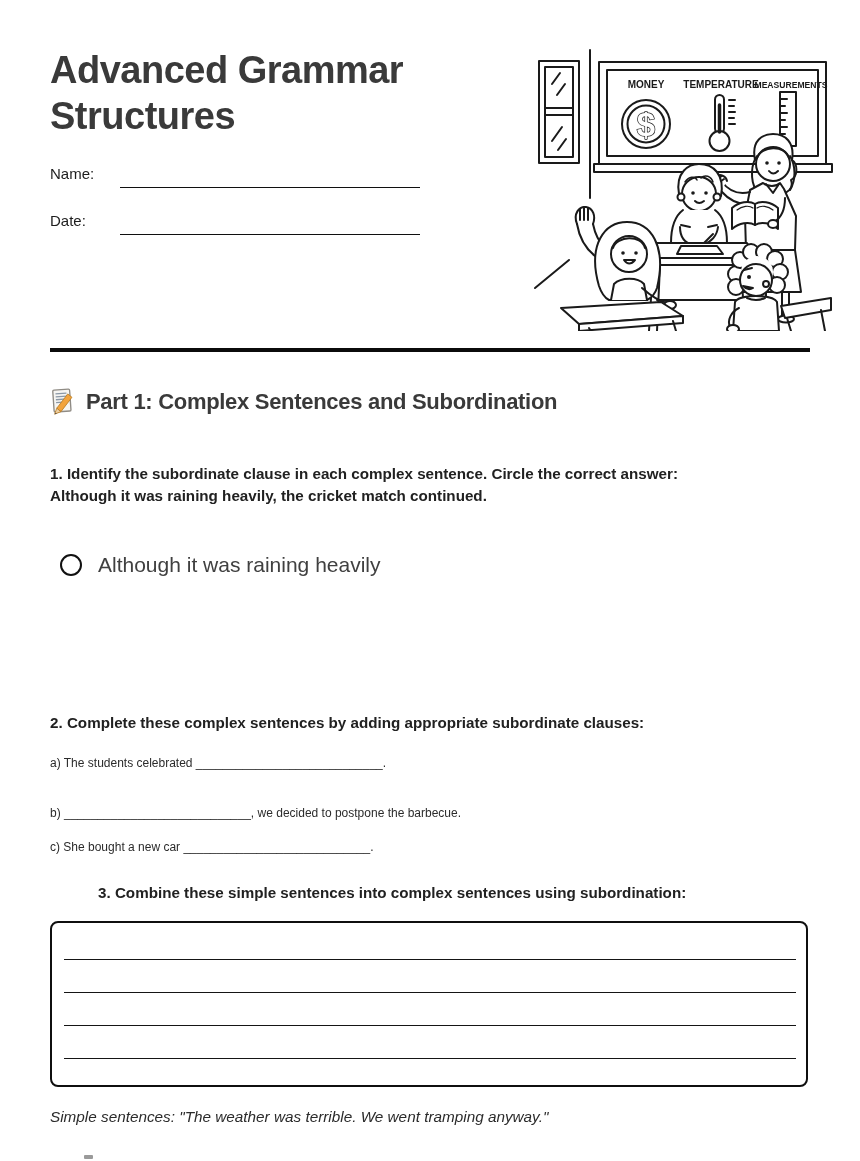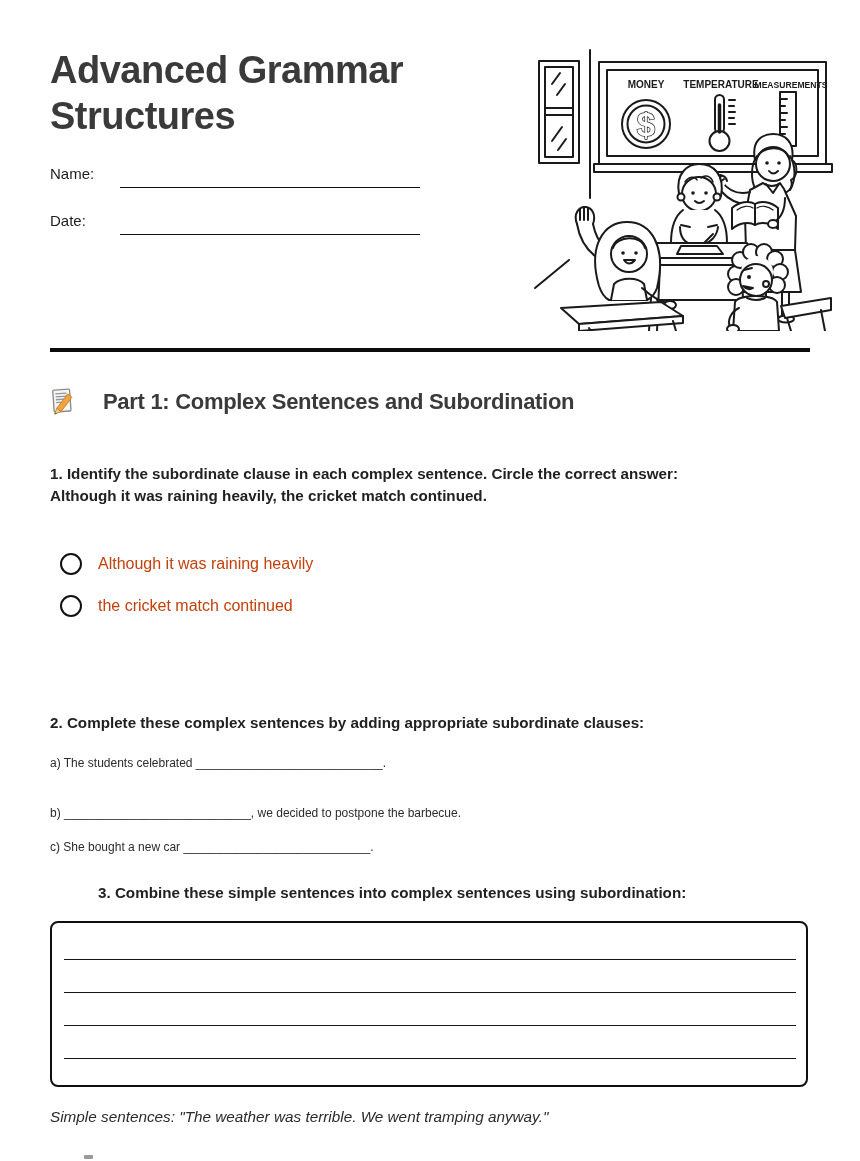--- a/index.html
+++ b/index.html
@@ -19,36 +19,36 @@
     font-size: 38px; line-height: 1.2; font-weight: 700;
     color: #3a3a3a; letter-spacing: -0.5px;
   }
   .field-label { font-size: 15px; font-weight: 400; color: #1d1d1d; }
   .write-line { border-bottom: 1.8px solid #101010; height: 1px; }
 
   .divider { left: 50px; top: 348px; width: 760px; height: 4px; background: #0b0b0b; }
 
   .section-heading {
     left: 50px; top: 388px;
-    display: flex; align-items: center; gap: 26px; justify-content: space-between;
+    display: flex; align-items: center; gap: 9px; justify-content: space-between;
   }
   .section-heading .txt {
     font-size: 22px; font-weight: 700; color: #3a3a3a; letter-spacing: -0.3px;
   }
 
   .prompt  { font-size: 15.2px; font-weight: 700; color: #212121; }
   .bodytxt { font-size: 12px; color: #2b2b2b; }
 
   .options { left: 60px; top: 553px; display: flex; flex-direction: column; gap: 20px; }
   .opt-row { display: flex; align-items: center; gap: 16px; }
   .radio {
     width: 22px; height: 22px; flex: 0 0 22px;
     border: 2.6px solid #111; border-radius: 50%; background: #fff;
   }
-  .opt-label { font-size: 16px; color: #c2410c; }
+  .opt-label { font-size: 21px; color: #404040; }
 
   .answer-box {
     left: 50px; top: 921px; width: 758px; height: 166px;
     border: 2.6px solid #0f0f0f; border-radius: 8px; background: #fff;
   }
   .box-line { position: absolute; left: 12px; right: 10px; border-bottom: 1.6px solid #151515; }
 
   .note { font-size: 15.3px; font-style: italic; color: #2b2b2b; }
 
   .speck {
@@ -244,24 +244,20 @@
 </div>
 
 <div class="abs prompt" style="left:50px; top:465px;">1. Identify the subordinate clause in each complex sentence. Circle the correct answer:</div>
 <div class="abs prompt" style="left:50px; top:487px;">Although it was raining heavily, the cricket match continued.</div>
 
 <div class="abs options">
   <div class="opt-row">
     <div class="radio"></div>
     <span class="opt-label">Although it was raining heavily</span>
   </div>
-  <div class="opt-row">
-    <div class="radio"></div>
-    <span class="opt-label">the cricket match continued</span>
-  </div>
 </div>
 
 <div class="abs prompt" style="left:50px; top:714px;">2. Complete these complex sentences by adding appropriate subordinate clauses:</div>
 <div class="abs bodytxt" style="left:50px; top:756px;">a) The students celebrated ____________________________.</div>
 <div class="abs bodytxt" style="left:50px; top:798px;margin-top:8px;">b) ____________________________, we decided to postpone the barbecue.</div>
 <div class="abs bodytxt" style="left:50px; top:840px;">c) She bought a new car ____________________________.</div>
 
 <div class="abs prompt" style="left:50px; top:884px;margin-left:48px;">3. Combine these simple sentences into complex sentences using subordination:</div>
 
 <div class="abs answer-box">

